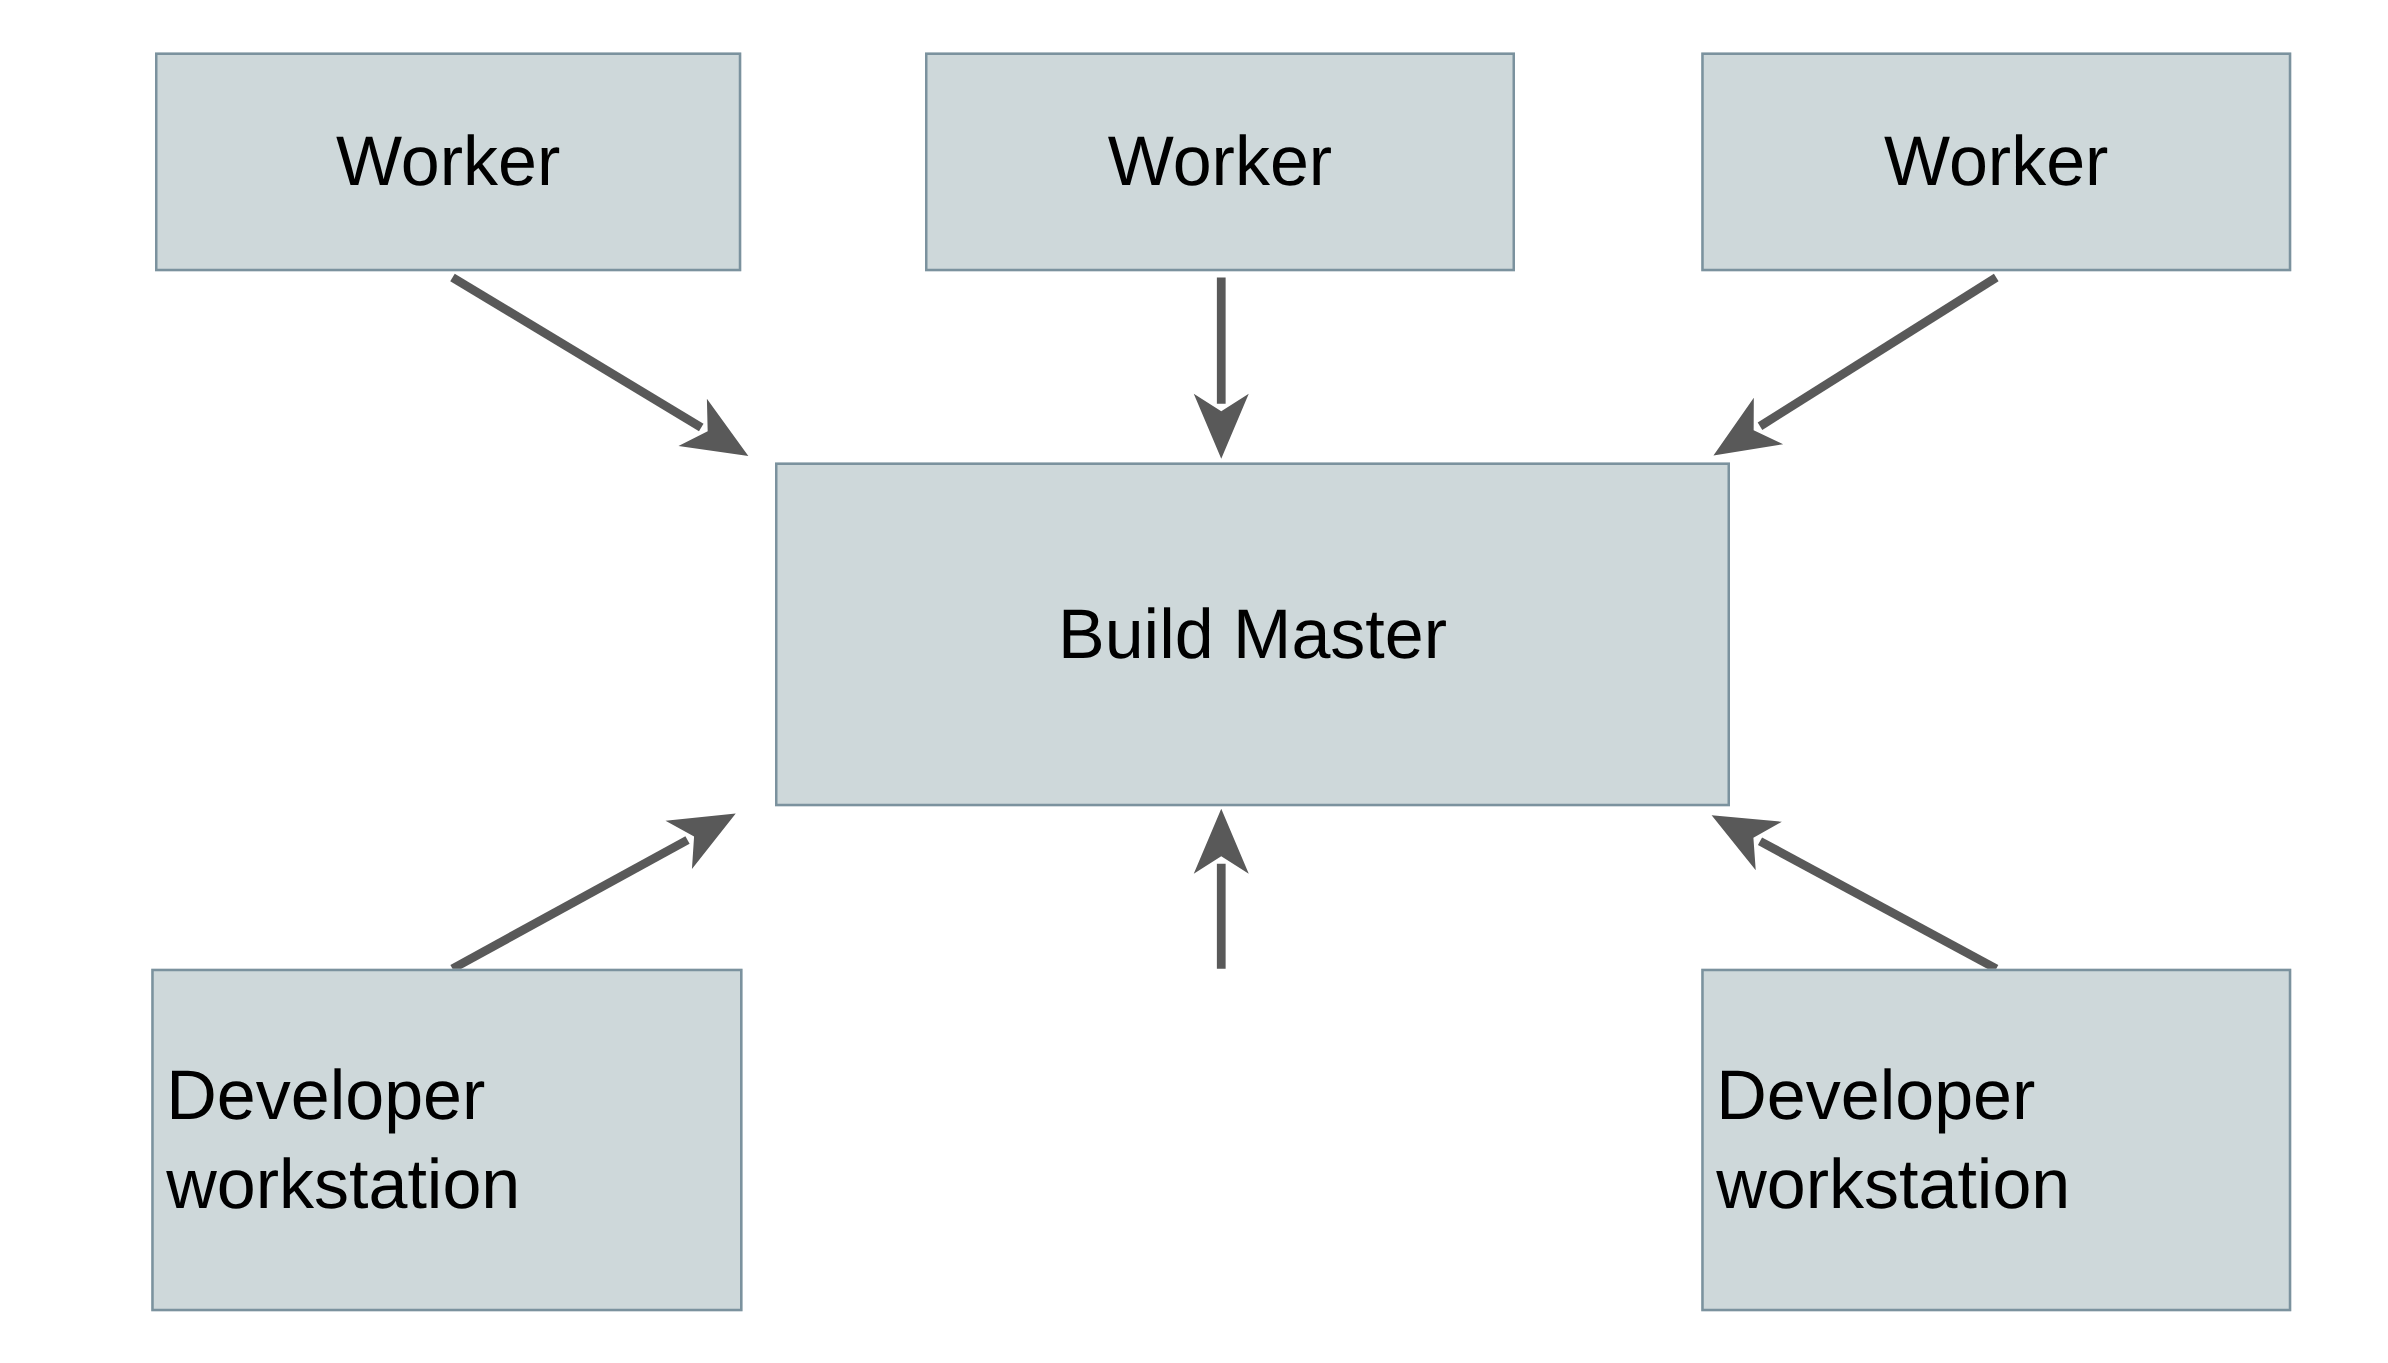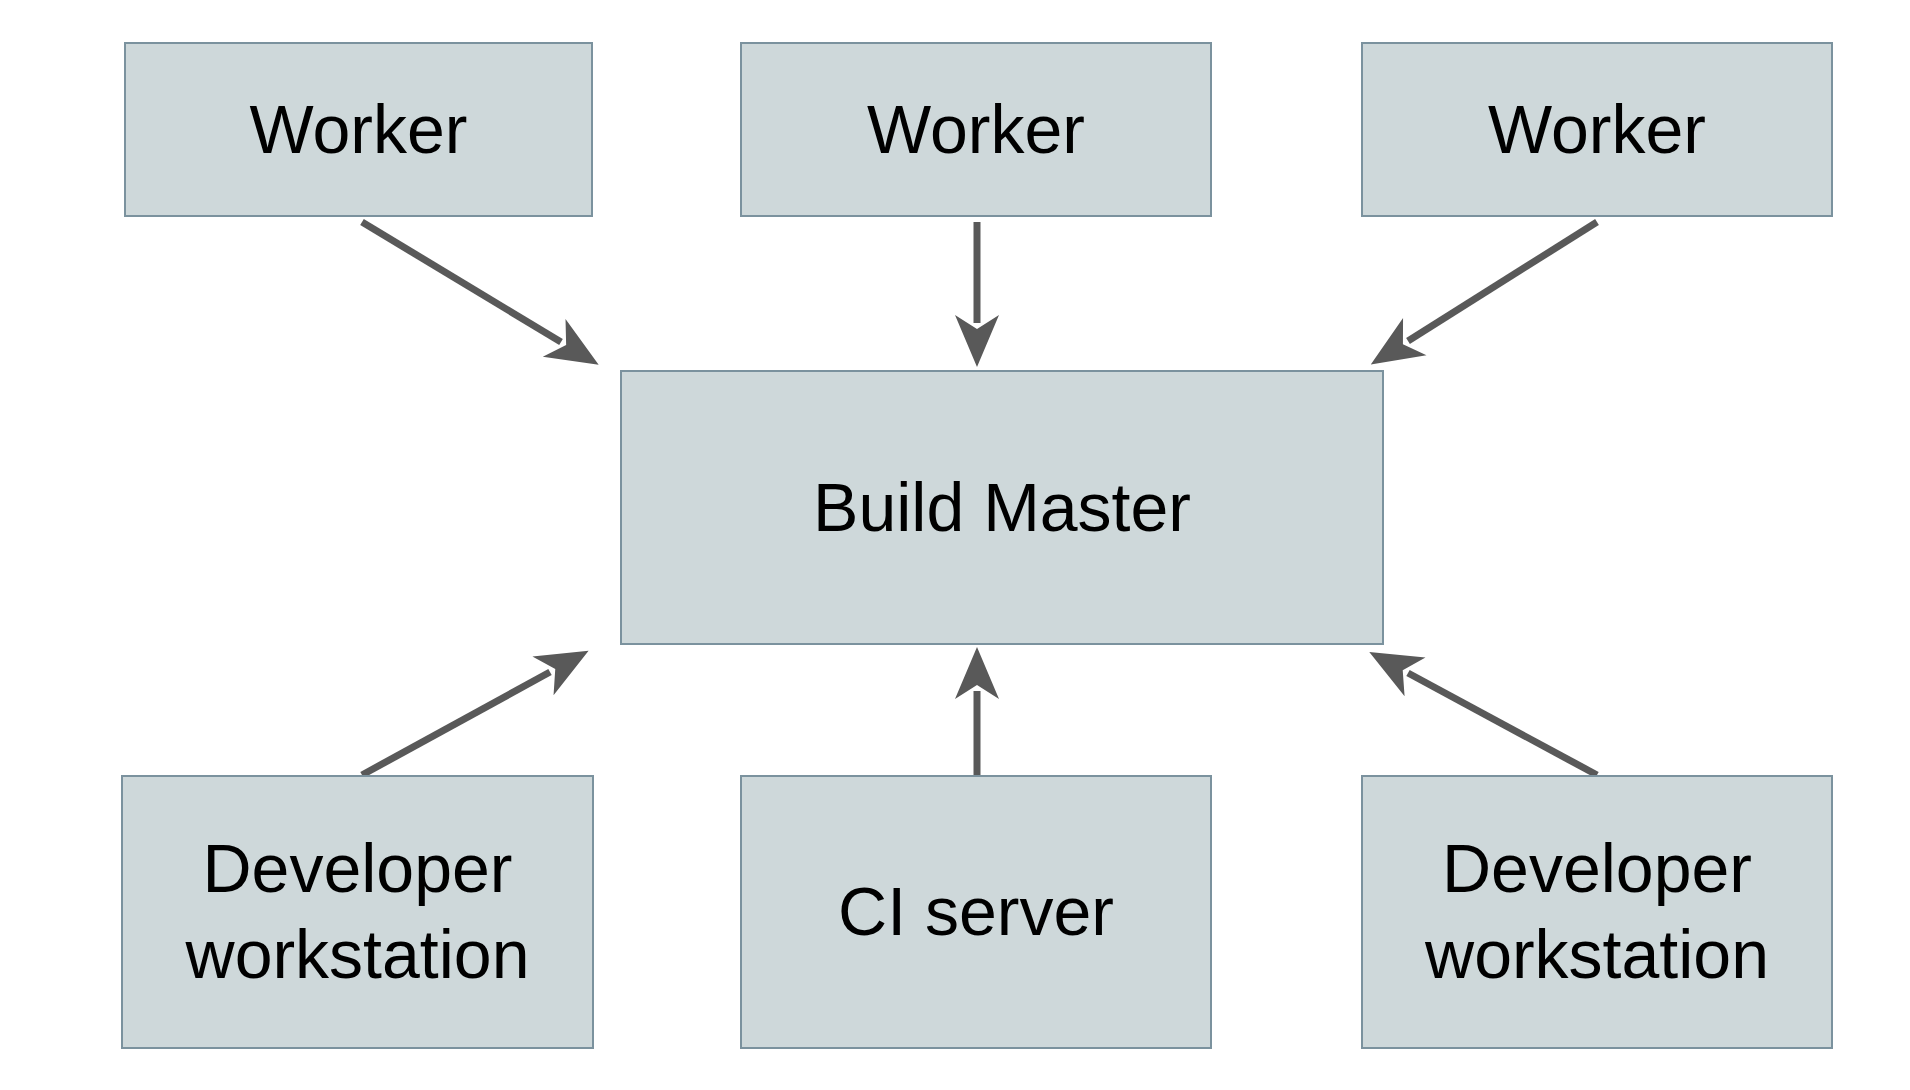--- a/index.html
+++ b/index.html
@@ -16,23 +16,23 @@
     overflow: hidden;
   }
   .node {
     position: absolute;
     box-sizing: border-box;
     background: var(--node-fill, #ced8da);
     border: 2px solid var(--node-border, #7b929e);
     display: flex;
     align-items: center;
     justify-content: center;
-    text-align: center;
+    text-align: left;
     color: var(--text-color, #000000);
-    font-size: 68px;
+    font-size: 56px;
     line-height: 1.26;
     letter-spacing: 0px;
   }
   .node .label {
     padding: 0 10px;
   }
   
   #node-worker-1 { left: 124px; top: 42px;  width: 469px; height: 175px; }
   #node-worker-2 { left: 740px; top: 42px;  width: 472px; height: 175px; }
   #node-worker-3 { left: 1361px; top: 42px; width: 472px; height: 175px; }
@@ -96,21 +96,18 @@
   </div>
 
   <div class="node" id="node-build-master">
     <span class="label">Build Master</span>
   </div>
 
   <div class="node" id="node-dev-left">
     <span class="label">Developer workstation</span>
   </div>
 
-  <div class="node" id="node-ci-server">
-    <span class="label">CI server</span>
-  </div>
 
   <div class="node" id="node-dev-right">
     <span class="label">Developer workstation</span>
   </div>
 
 </div>
 
 </body></html>

